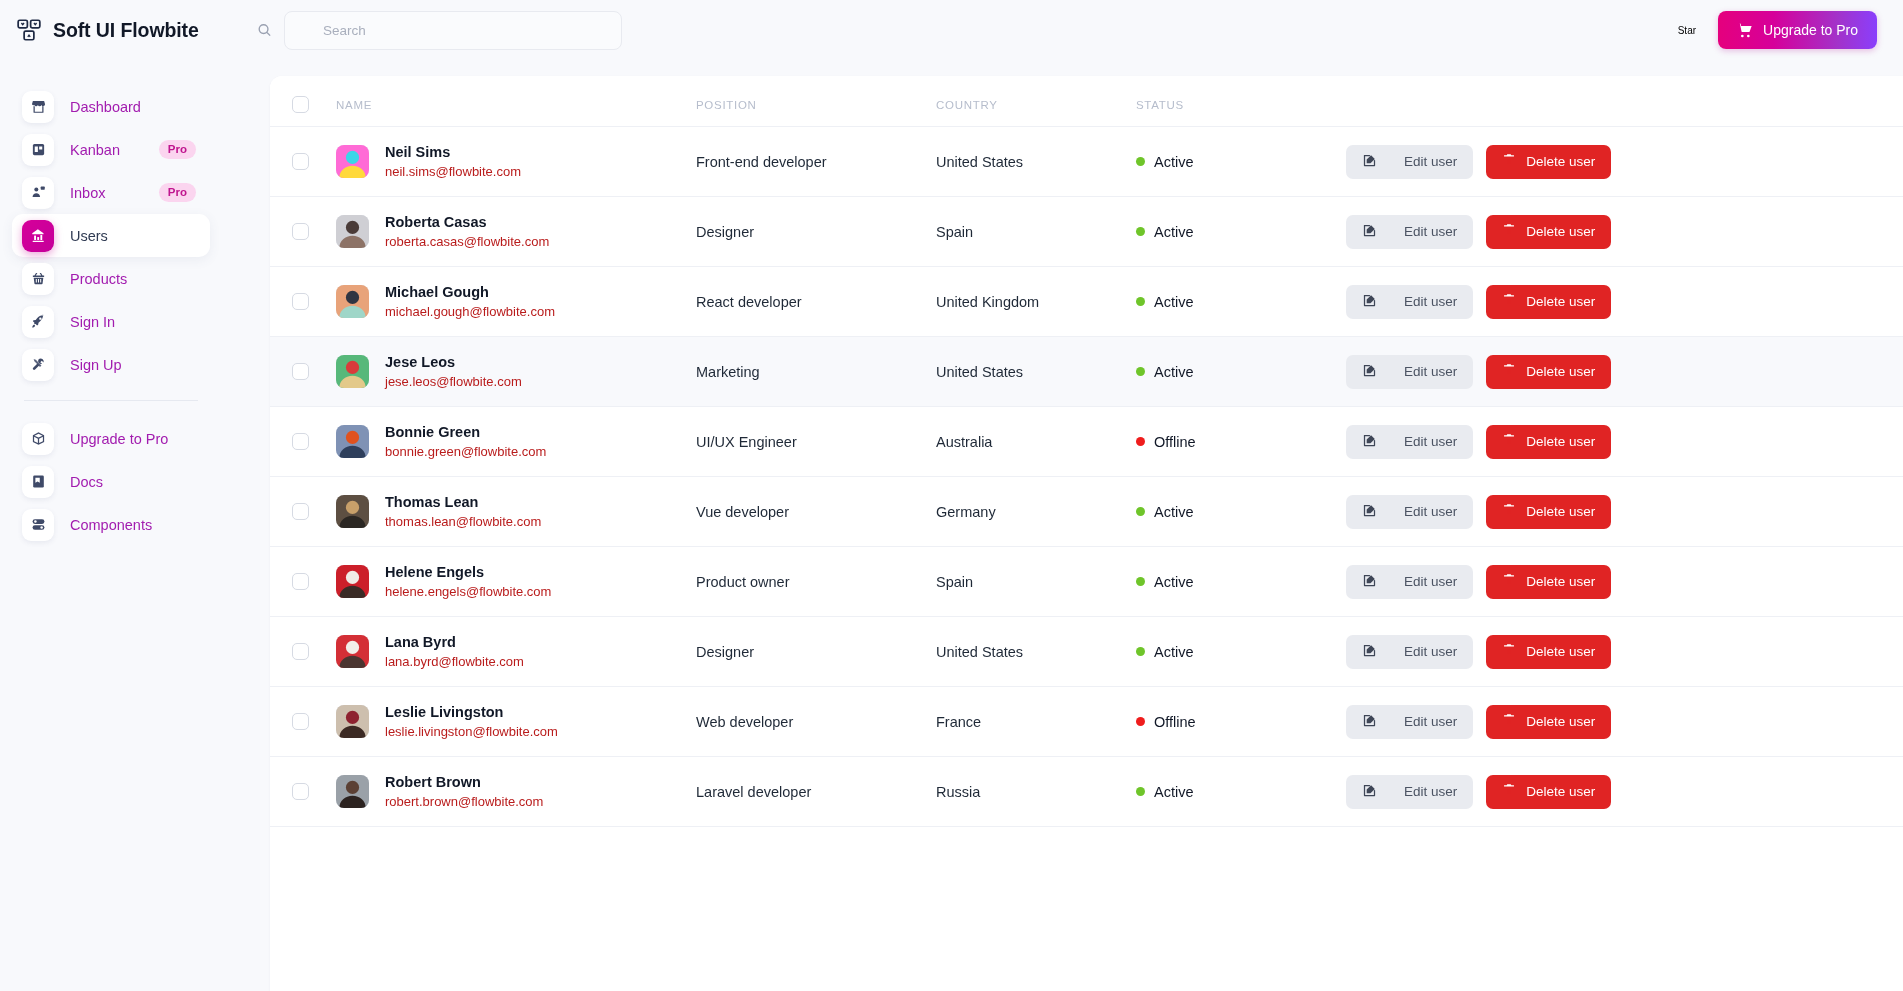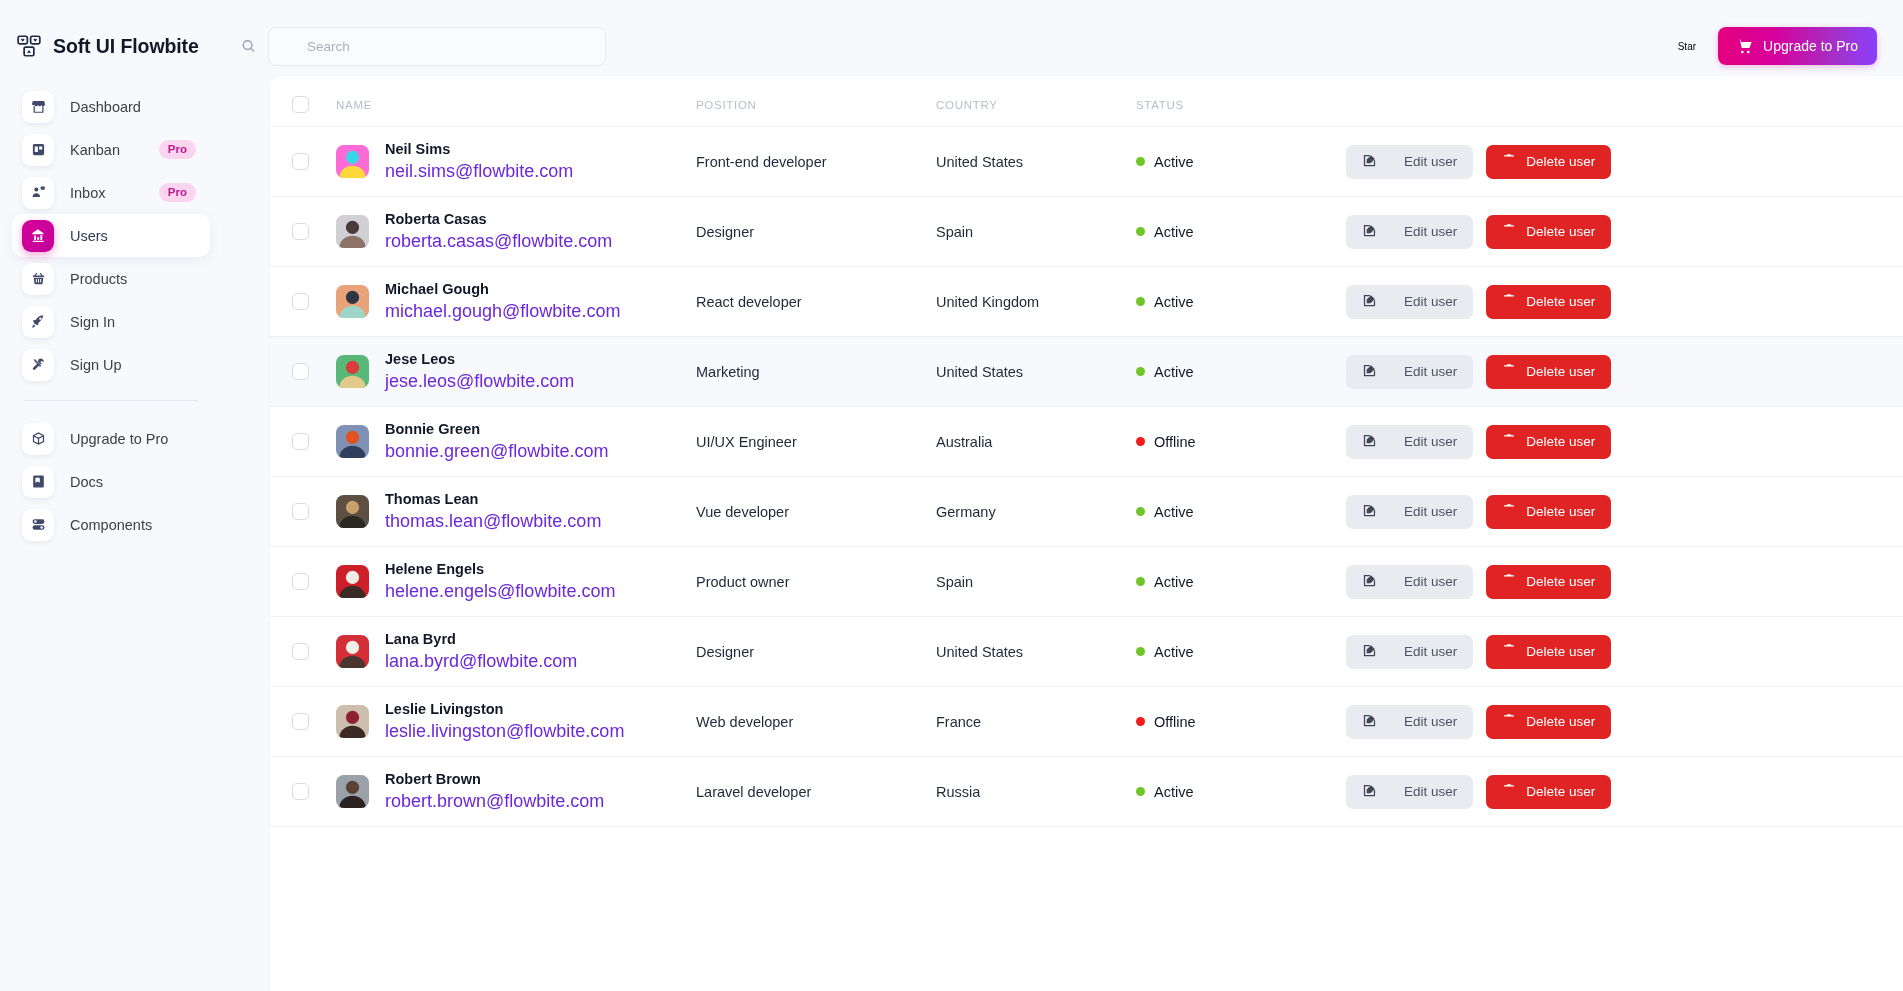--- a/index.html
+++ b/index.html
@@ -6,37 +6,37 @@
   html, body {
     width: 1903px; height: 991px;
     font-family: "Liberation Sans", sans-serif;
     background: #f8f9fc;
     overflow: hidden;
     -webkit-font-smoothing: antialiased;
   }
 
   
   .topbar {
-    position: absolute; top: 16px; left: 0;
+    position: absolute; top: 0; left: 0;
     width: 1903px; height: 60px;
     background: #f8f9fc;
     display: flex; align-items: center;
     z-index: 20;
   }
   .brand {
     display: flex; align-items: center; gap: 11px;
     margin-left: 16px; width: 212px;
   }
   .brand-logo { width: 26px; height: 26px; display: block; color: #1f2a44; }
   .brand-title {
     font-size: 19.5px; font-weight: bold; color: #111827;
     letter-spacing: -0.1px; white-space: nowrap;
   }
   .search-wrap {
-    position: relative; margin-left: 0px;
+    position: relative; margin-left: 16px;
     width: 378px; height: 39px; padding-left: 40px;
   }
   .search-input {
     width: 100%; height: 100%;
     border: 1px solid #e8eaf0; border-radius: 8px;
     background: #fafbfd;
     padding: 0 12px 0 38px;
     font-size: 13.5px; color: #374151;
     font-family: "Liberation Sans", sans-serif;
     outline: none;
@@ -97,21 +97,21 @@
     display: flex; align-items: center; justify-content: center;
     color: #3f4a68;
   }
   .nav-item.active .nav-icon-box {
     background: linear-gradient(135deg, #d6009a 0%, #c4009a 100%);
     color: #fff;
     box-shadow: 0 3px 8px rgba(200, 0, 150, 0.35);
   }
   .nav-icon-box svg { width: 15px; height: 15px; display: block; }
   .nav-label {
-    font-size: 14.5px; color: #404040; white-space: nowrap;
+    font-size: 14.5px; color: #a21caf; white-space: nowrap;
   }
   .nav-item.active .nav-label { color: #2f3a52; }
   .pro-badge {
     margin-left: auto; margin-right: 6px;
     background: #fbd5ef; color: #c0168f;
     font-size: 11.5px; font-weight: bold;
     padding: 3px 9px; border-radius: 10px;
     line-height: 1.1;
   }
   .nav-divider {
@@ -168,21 +168,21 @@
     width: 33px; height: 33px; border-radius: 8px;
     flex: none; overflow: hidden;
     background: #dfe3ea;
   }
   .avatar svg { width: 100%; height: 100%; display: block; }
   .user-name {
     font-size: 14.5px; font-weight: bold; color: #111827;
     line-height: 1.35; white-space: nowrap;
   }
   .user-email {
-    font-size: 18px; color: #6d28d9; line-height: 1.35; white-space: nowrap;
+    font-size: 13px; color: #b91c1c; line-height: 1.35; white-space: nowrap;
   }
   .cell-text { font-size: 14.5px; color: #1f2937; white-space: nowrap; }
 
   .status-cell { display: flex; align-items: center; gap: 9px; }
   .status-dot { width: 9px; height: 9px; border-radius: 50%; flex: none; }
   .status-dot.active  { background: #6fc52a; }
   .status-dot.offline { background: #ef1d1d; }
   .status-text { font-size: 14.5px; color: #111827; }
 
   .actions-cell { display: flex; align-items: center; gap: 13px; }

